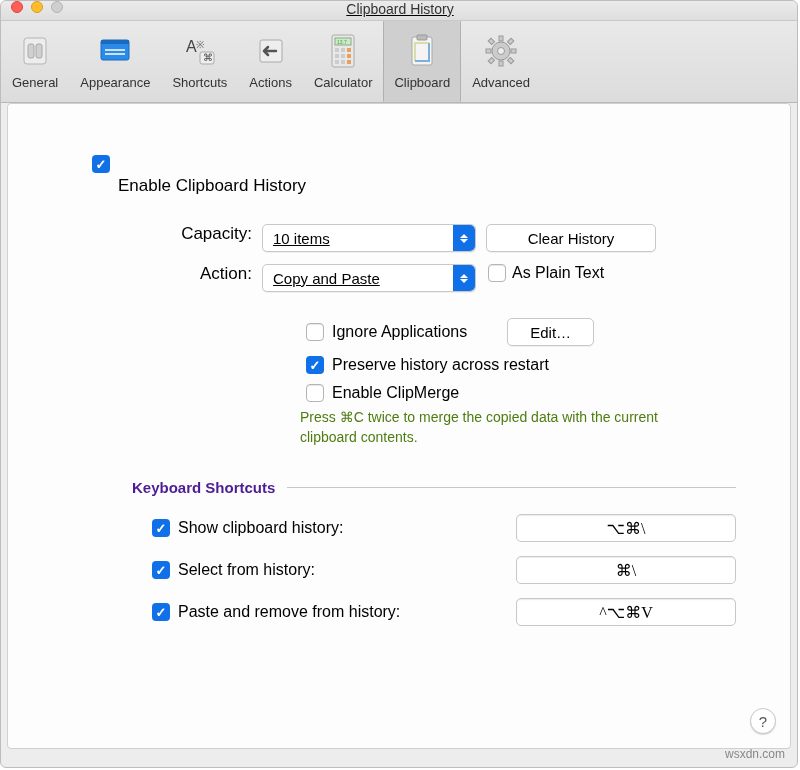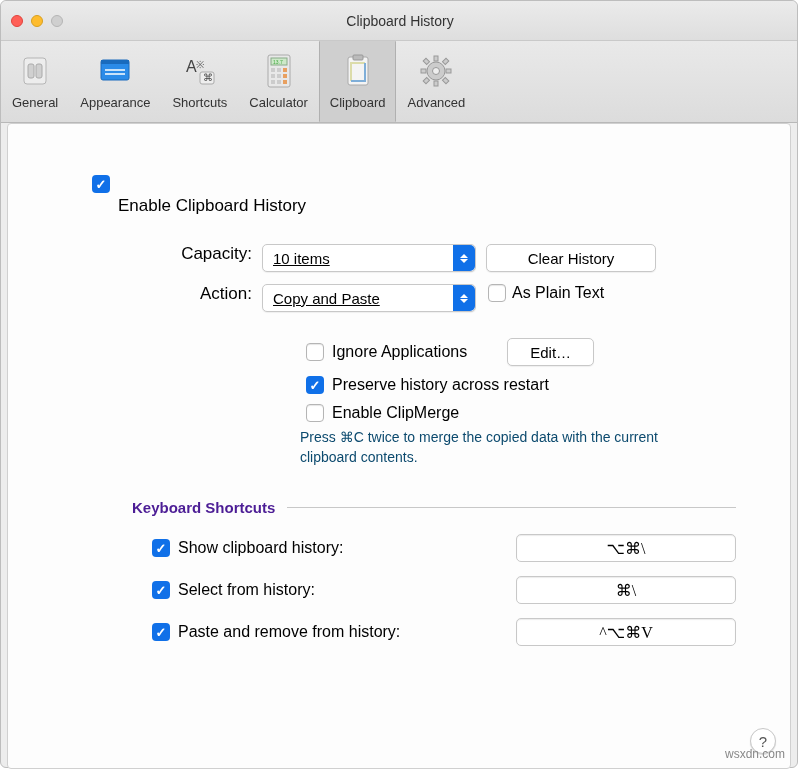--- a/index.html
+++ b/index.html
@@ -14,27 +14,28 @@
     }
     .window {
       background: #ededed;
       border: 1px solid #bdbdbd;
       border-radius: 6px;
       width: 798px;
       height: 768px;
       position: relative;
     }
     .titlebar {
-      height: 40px;
+      height: 20px;
       background: linear-gradient(#ebebeb,#dedede);
       border-bottom: 1px solid #c9c9c9;
       display: flex;
-      align-items: center;
+      align-items: flex-start;
       padding: 0 10px;
       border-radius: 6px 6px 0 0;
+      text-decoration: underline;
     }
     .traffic { display:flex; gap:8px; align-items:center; }
     .dot { width:12px; height:12px; border-radius:50%; }
     .dot.red { background:#ff5f57; border:1px solid #e1433d; }
     .dot.yellow { background:#febc2e; border:1px solid #d8a020; }
     .dot.gray { background:#cfcfcf; border:1px solid #b5b5b5; }
     .title { flex:1; text-align:center; font-size:14px; color:#333; font-weight:400; margin-right:50px;}
     .toolbar {
       display:flex;
       background:linear-gradient(#e9e9e9,#dcdcdc);
@@ -111,21 +112,21 @@
       border:1px solid #c8c8c8;
       border-radius:5px;
       height:28px;
       display:flex; align-items:center; justify-content:center;
       font-size:15px;
       padding:0 18px;
       box-shadow:0 1px 1px rgba(0,0,0,0.06);
     }
     .opt-indent { margin-left:210px; }
     .opt-row { display:flex; align-items:center; gap:8px; margin-bottom:10px; font-size:16px;padding-left:34px; }
-    .hint { margin-left:238px; font-size:14px; color:#0c4a6e; margin-top:-4px; margin-bottom:10px; line-height:1.4; max-width:380px;}
+    .hint { margin-left:238px; font-size:14px; color:#4d7c0f; margin-top:-4px; margin-bottom:10px; line-height:1.4; max-width:380px;}
     .section-header {
       font-weight:600; font-size:15px;
       color:#4c1d95;
       display:flex; align-items:center; gap:12px;
       margin:32px 0 18px 70px;
     }
     .section-header .line { flex:1; height:1px; background:#c8c8c8; }
     .shortcut-row {
       display:flex; align-items:center; margin:0 0 14px 90px;
     }
@@ -191,20 +192,29 @@
     <div class="tab">
       <div class="icon">
         <svg width="40" height="34" viewBox="0 0 40 34">
             <text x="6" y="18" font-size="16" fill="#444">A</text>
             <text x="16" y="14" font-size="10" fill="#666">※</text>
             <rect x="20" y="18" width="14" height="12" rx="2" fill="#eee" stroke="#aaa"></rect>
             <text x="23" y="27" font-size="10" fill="#444">⌘</text>
           </svg>
       </div>
       <span>Shortcuts</span>
+    </div>
+    <div class="tab">
+      <div class="icon">
+        <svg width="34" height="34" viewBox="0 0 34 34">
+            <rect x="6" y="6" width="22" height="22" rx="2" fill="#eee" stroke="#aaa"></rect>
+            <path d="M22 17 L10 17 M14 13 L10 17 L14 21" stroke="#555" stroke-width="2.5" fill="none" stroke-linecap="round" stroke-linejoin="round"></path>
+          </svg>
+      </div>
+      <span>Actions</span>
     </div>
     <div class="tab">
       <div class="icon">
         <svg width="30" height="36" viewBox="0 0 30 36">
             <rect x="4" y="2" width="22" height="32" rx="2" fill="#e8e8e8" stroke="#aaa"></rect>
             <rect x="7" y="5" width="16" height="7" fill="#cde9c8" stroke="#8a8"></rect>
             <text x="9" y="11" font-size="5" fill="#4a4">13.7</text>
             <rect x="7" y="15" width="4" height="4" fill="#ccc"></rect>
             <rect x="13" y="15" width="4" height="4" fill="#ccc"></rect>
             <rect x="19" y="15" width="4" height="4" fill="#e8a060"></rect>

